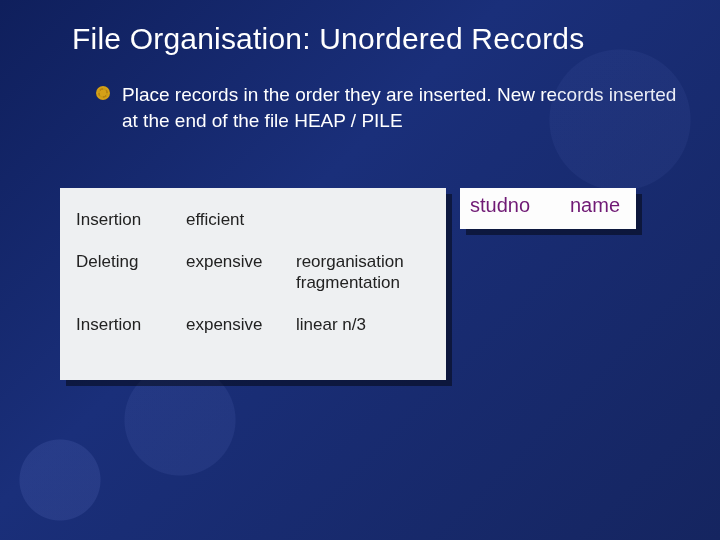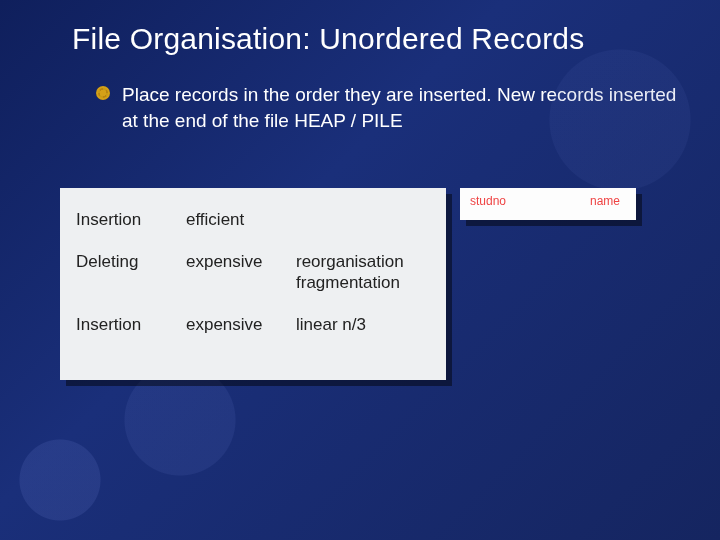--- a/index.html
+++ b/index.html
@@ -80,22 +80,22 @@
   .ops-table td:nth-child(1) { width: 110px; }
   .ops-table td:nth-child(2) { width: 110px; margin-left: 43px; }
   .records-panel {
     background: #fdfdfd;
     width: 176px;
     padding: 6px 8px 8px 8px;
     box-shadow: 6px 6px 0 rgba(0,0,0,0.45);
   }
   .rec-header {
     display: flex;
-    font-size: 12px;
-    color: #ef4444;
+    font-size: 20px;
+    color: #701a75;
     padding: 0 2px 4px 2px;
     justify-content: center;
   }
   .rec-header .h1 { width: 60px; }
   .rec-header .h2 { flex: 1; text-align: right; padding-right: 6px; }
   .rec-grid {
     border: 1px solid #666;
   }
   .rec-row {
     display: flex;

